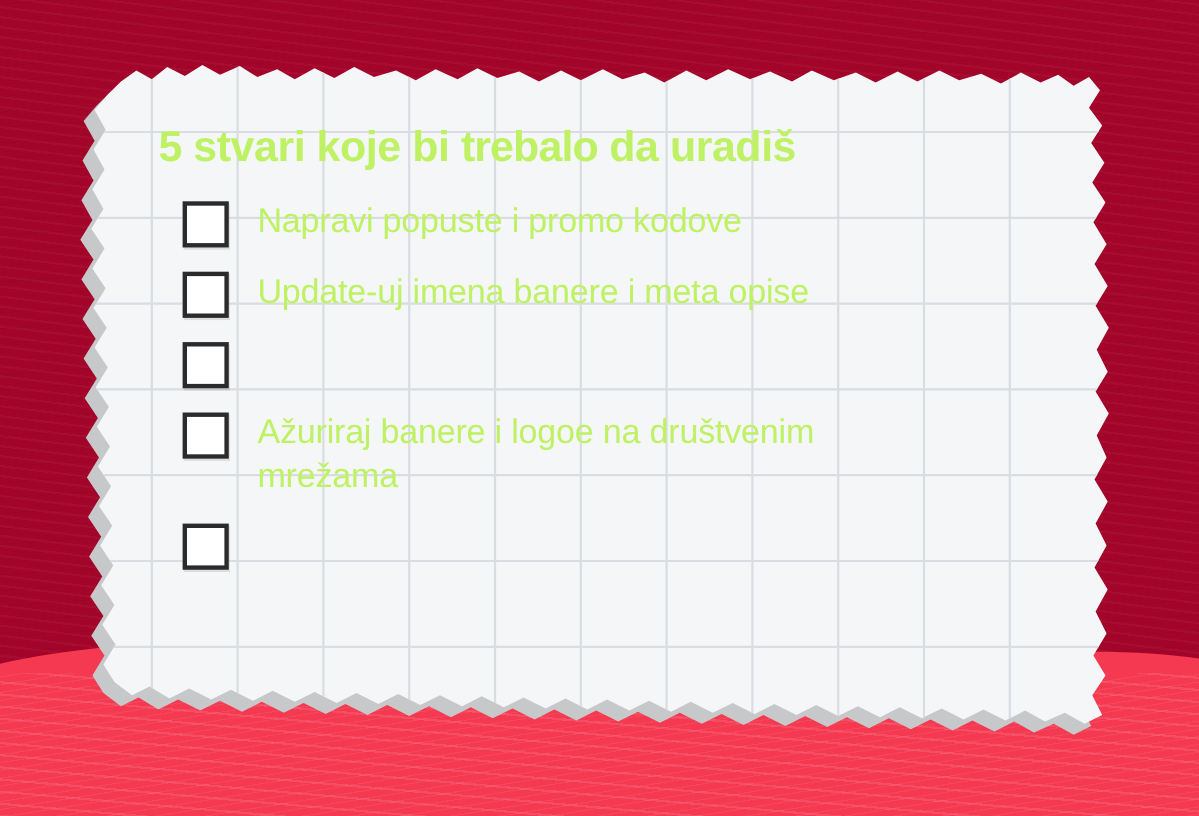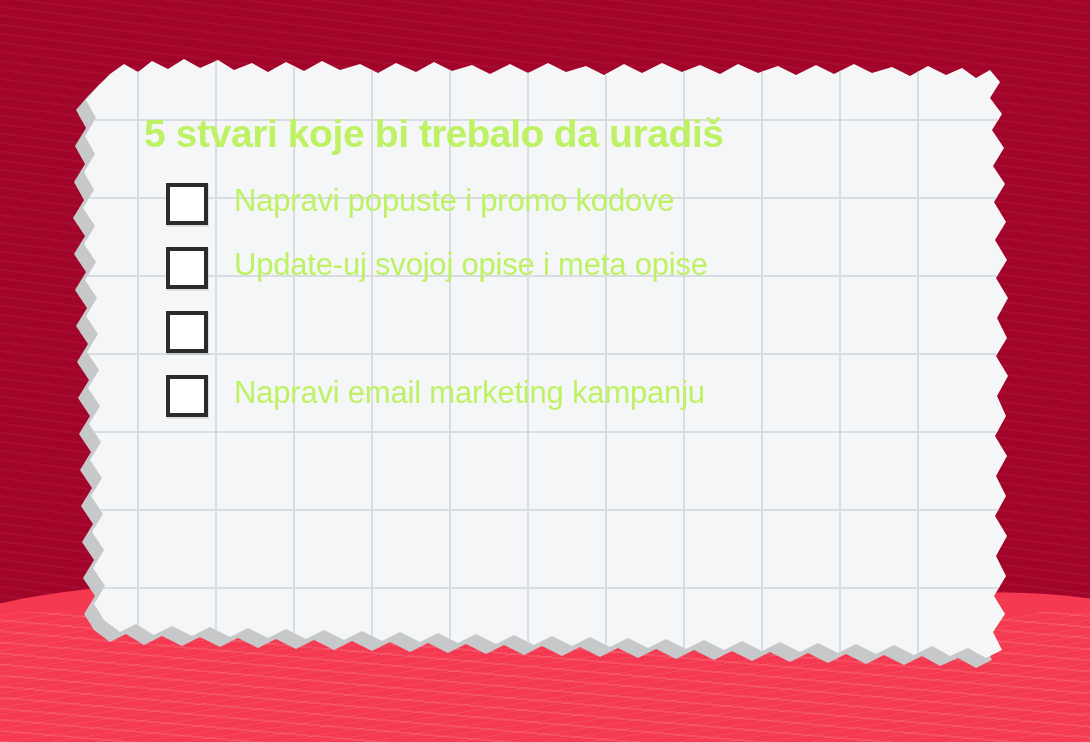--- a/index.html
+++ b/index.html
@@ -182,30 +182,33 @@
 
       <div class="checklist">
 
         <div class="check-row">
           <div class="checkbox"></div>
           <div class="check-label">Napravi popuste i promo kodove</div>
         </div>
 
         <div class="check-row">
           <div class="checkbox"></div>
-          <div class="check-label">Update-uj svojoj opise i meta opise</div>
-        </div>
-
-        <div class="check-row">
-          <div class="checkbox"></div>
-        </div>
-
-
-        <div class="check-row">
-          <div class="checkbox"></div>
-          <div class="check-label">Napravi email marketing kampanju</div>
+          <div class="check-label">Update-uj imena banere i meta opise</div>
+        </div>
+
+        <div class="check-row">
+          <div class="checkbox"></div>
+        </div>
+
+        <div class="check-row">
+          <div class="checkbox"></div>
+          <div class="check-label">Ažuriraj banere i logoe na društvenim mrežama</div>
+        </div>
+
+        <div class="check-row">
+          <div class="checkbox"></div>
         </div>
 
       </div>
     </div>
   </div>
 
 </div>
 
 </body></html>

